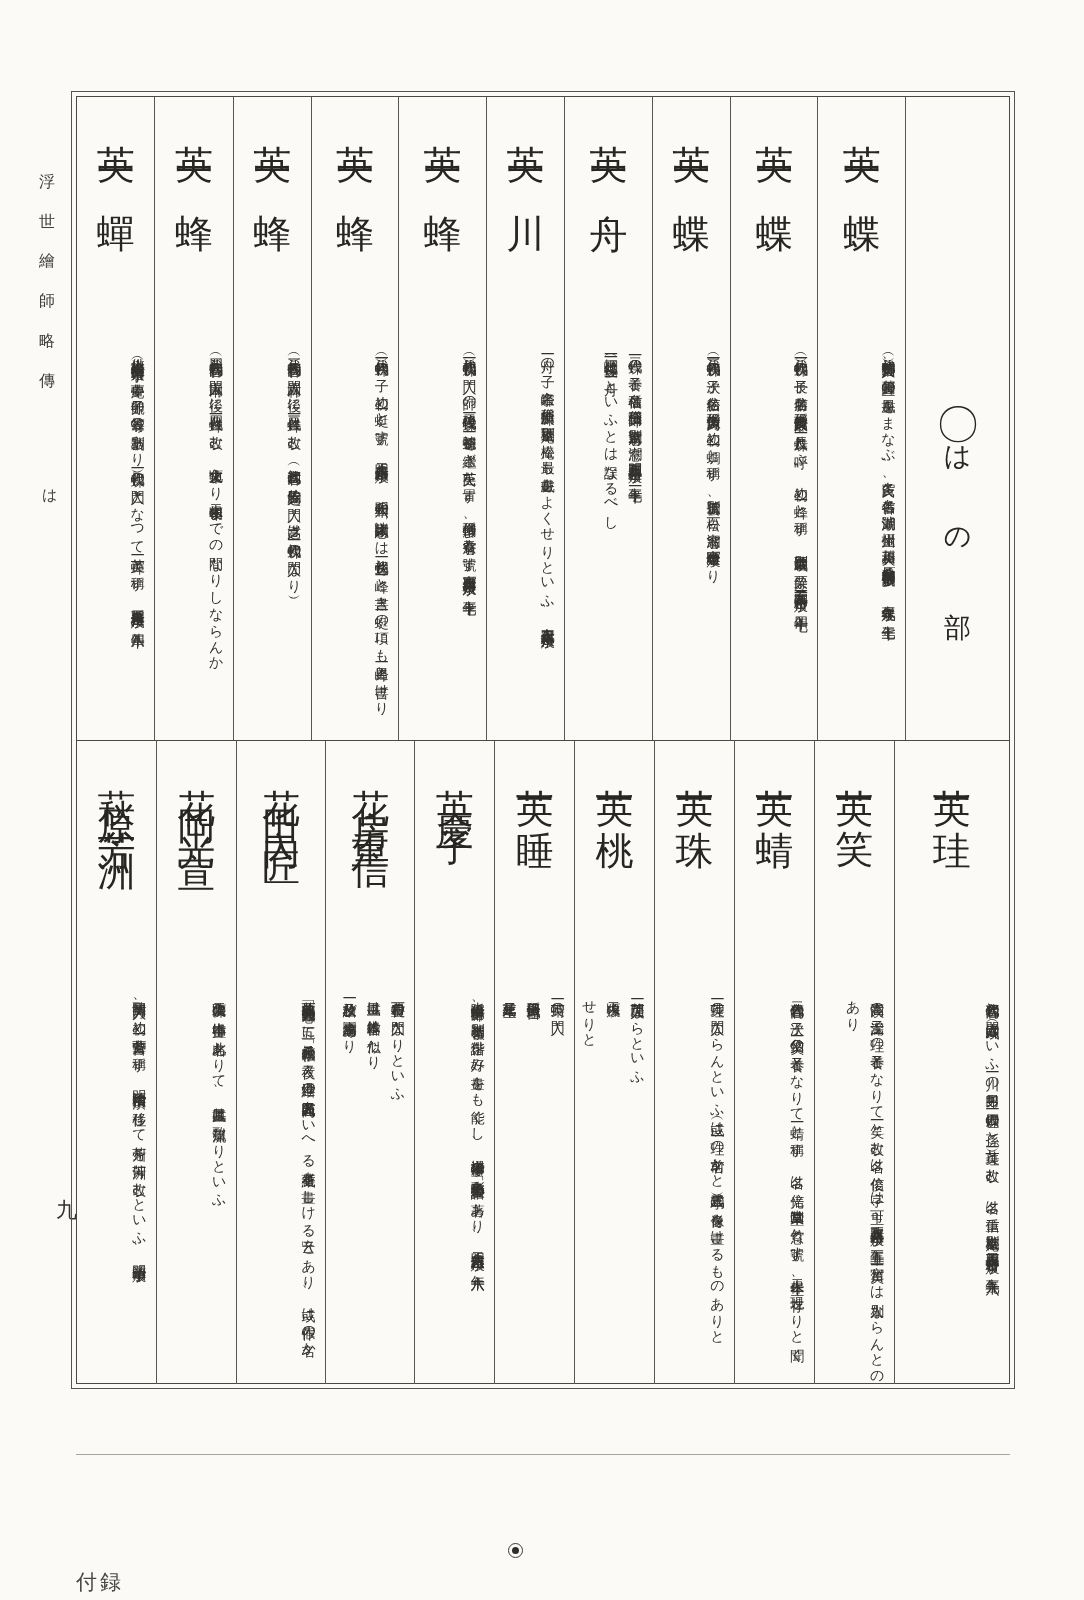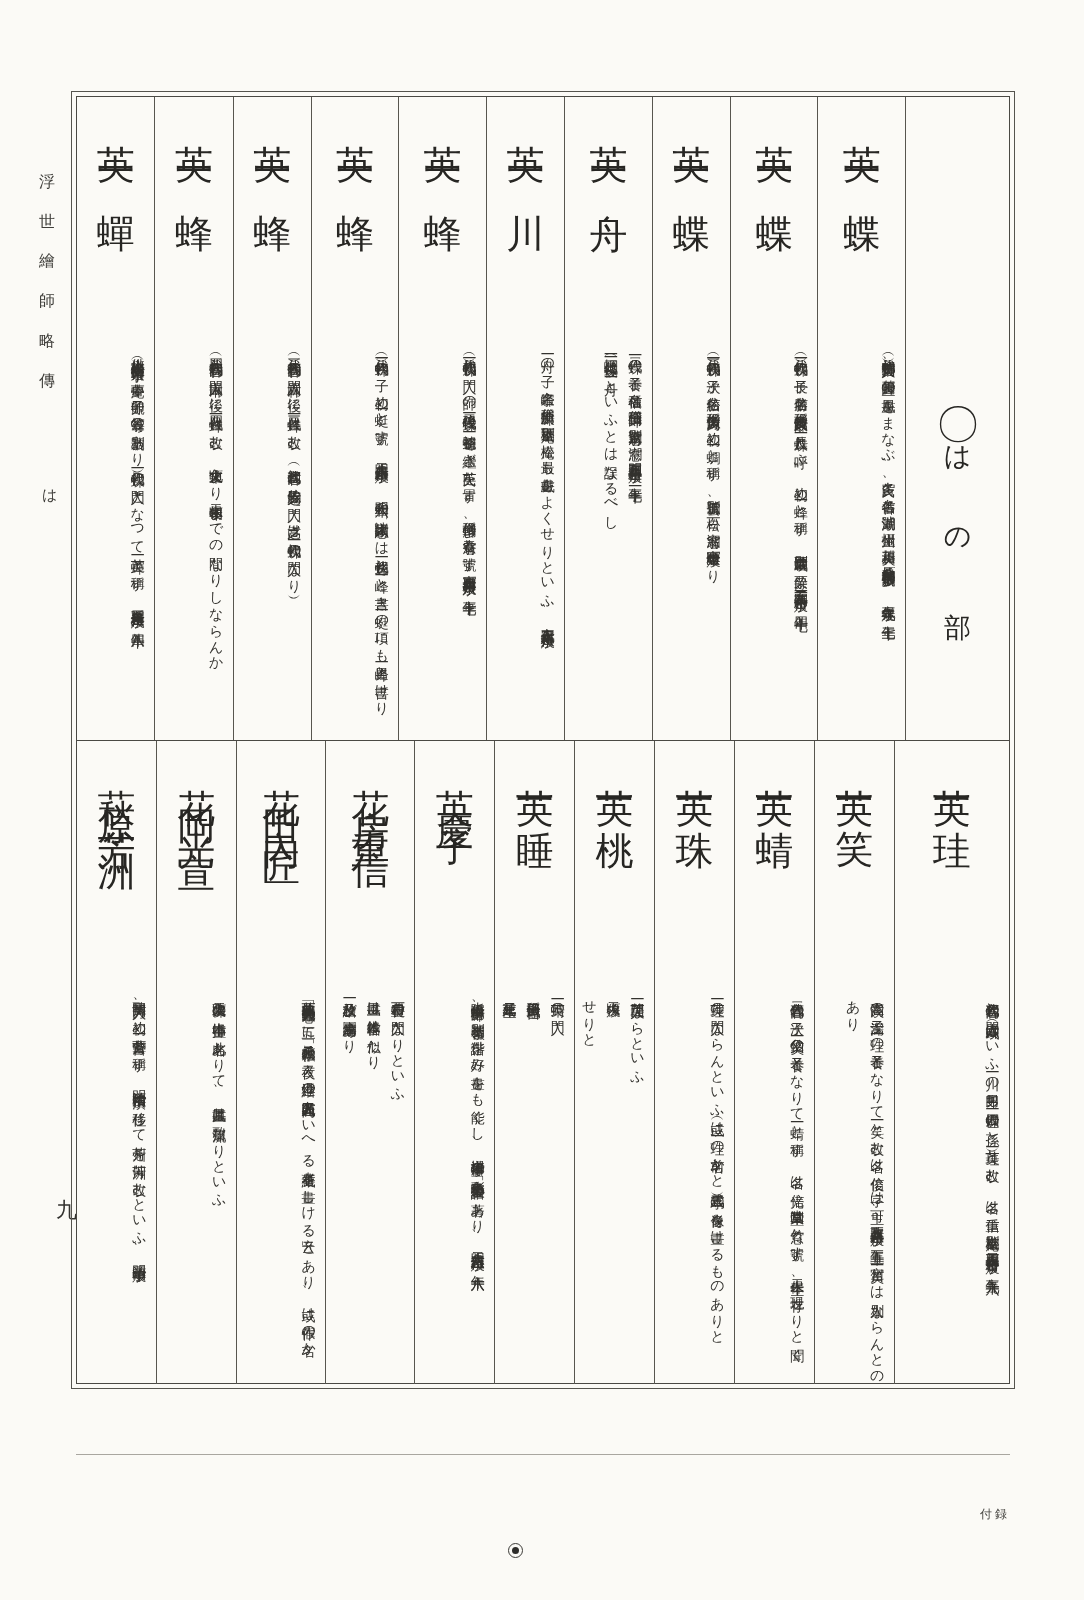--- a/index.html
+++ b/index.html
@@ -40,22 +40,22 @@
     padding:0 5px;white-space:pre-line;color:#33322e;}
 
   .section-head{writing-mode:vertical-rl;text-orientation:upright;
     width:fit-content;margin:258px auto 0;color:#272623;}
   .section-circle{font-size:42px;line-height:1;}
   .section-chars{font-size:27px;letter-spacing:1.9em;margin-inline-start:54px;}
 
   
   .footer-rule{position:absolute;left:76px;top:1454px;width:934px;height:1px;
     background:#a9a6a0;}
-  .footer-label{position:absolute;left:76px;top:1506px;width:934px;
-    text-align:right;font-size:12px;letter-spacing:3px;color:#4a4945;}
+  .footer-label{position:absolute;left:76px;top:1568px;width:934px;
+    text-align:left;font-size:21px;letter-spacing:3px;color:#4a4945;}
   .footer-mark{position:absolute;left:508px;top:1543px;width:15px;height:15px;
     border:1.5px solid #3c3b38;border-radius:50%;box-sizing:border-box;}
   .footer-mark::after{content:"";position:absolute;left:2.5px;top:2.5px;
     width:7px;height:7px;border-radius:50%;background:#2e2d2a;}
 </style>
 </head>
 <body>
 
 <div class="sheet">
 

